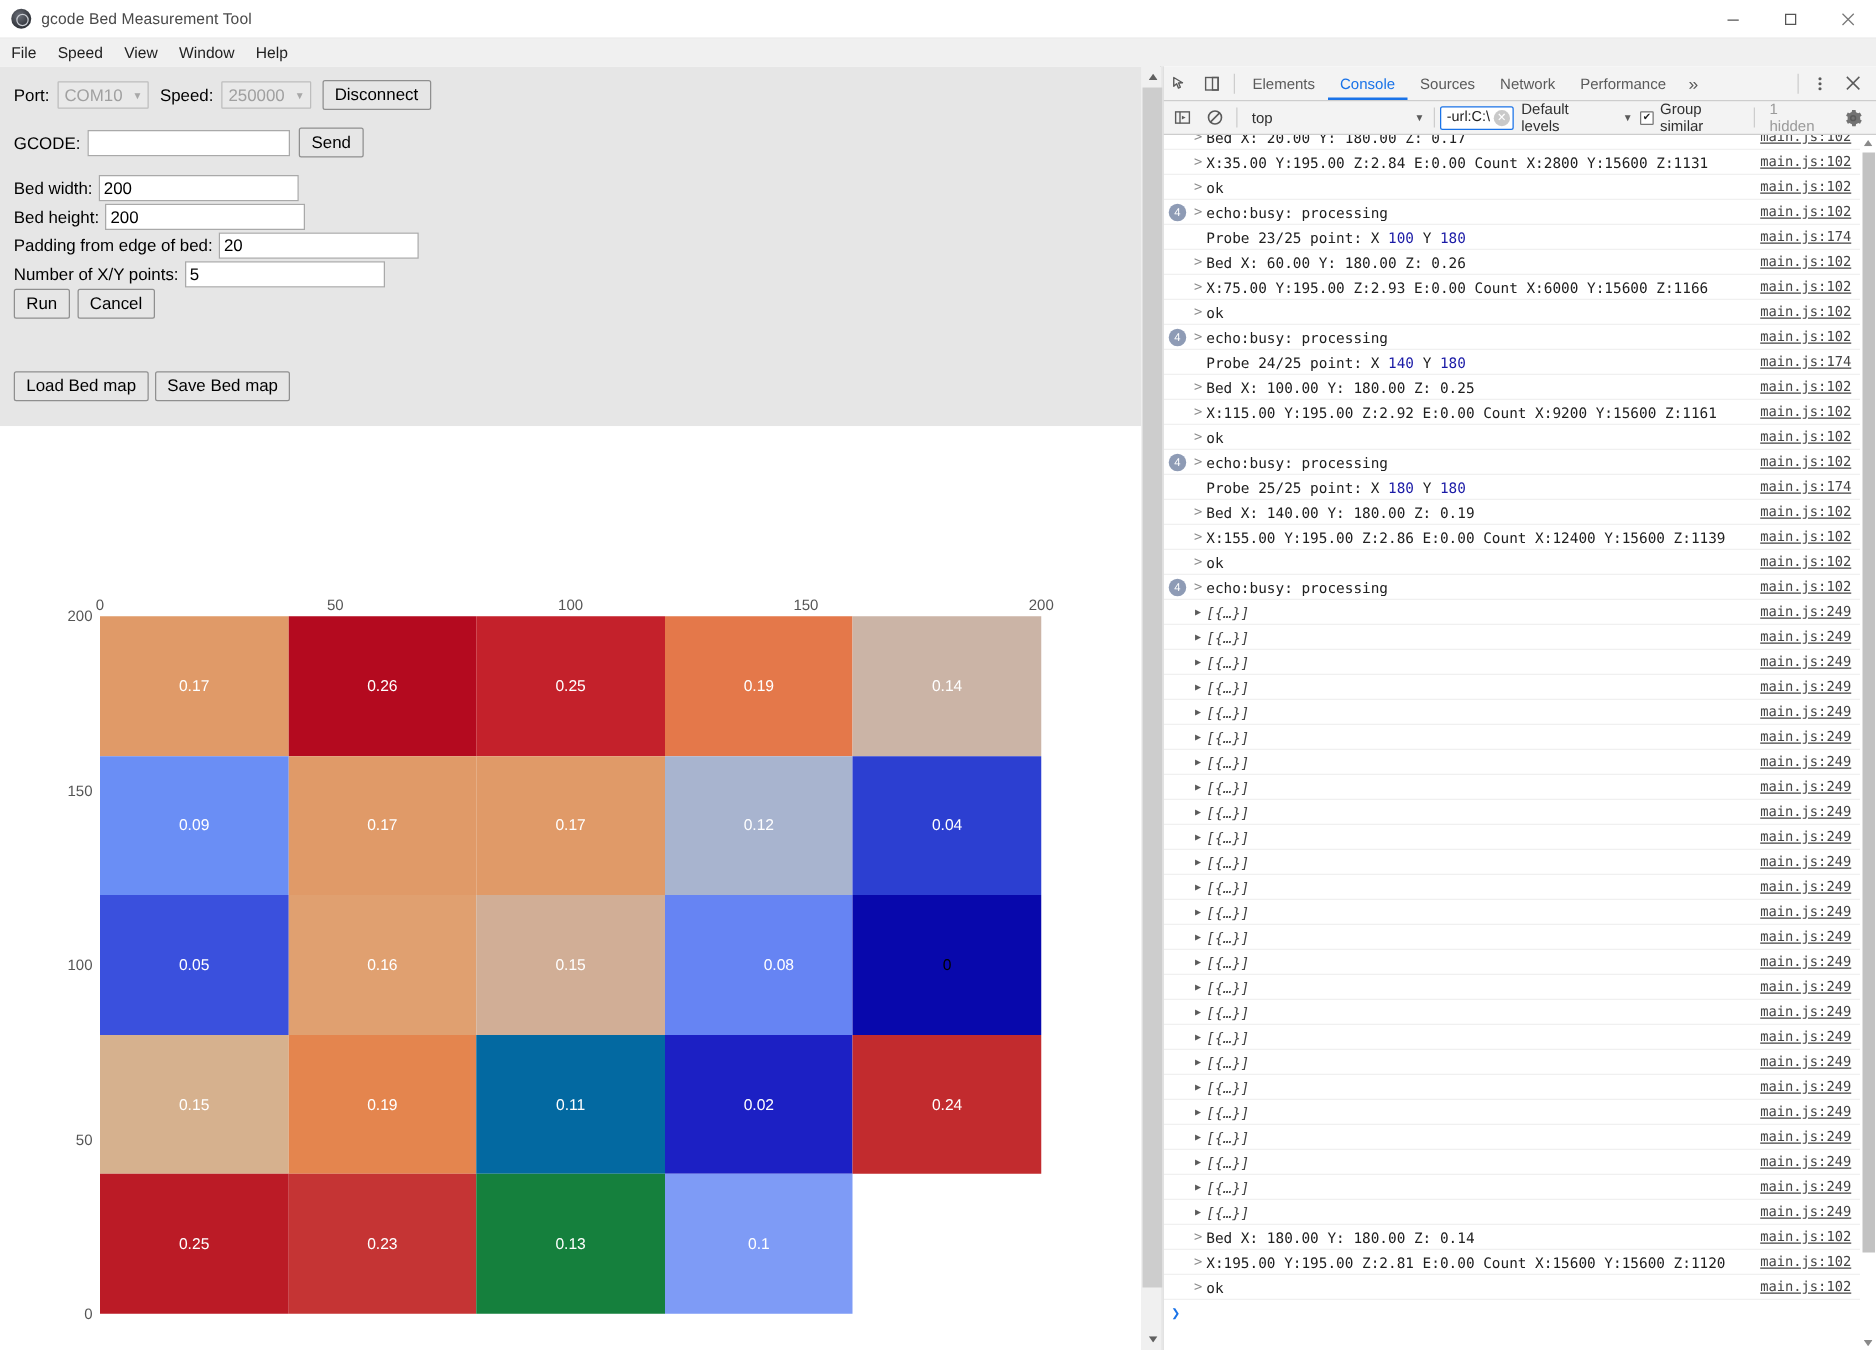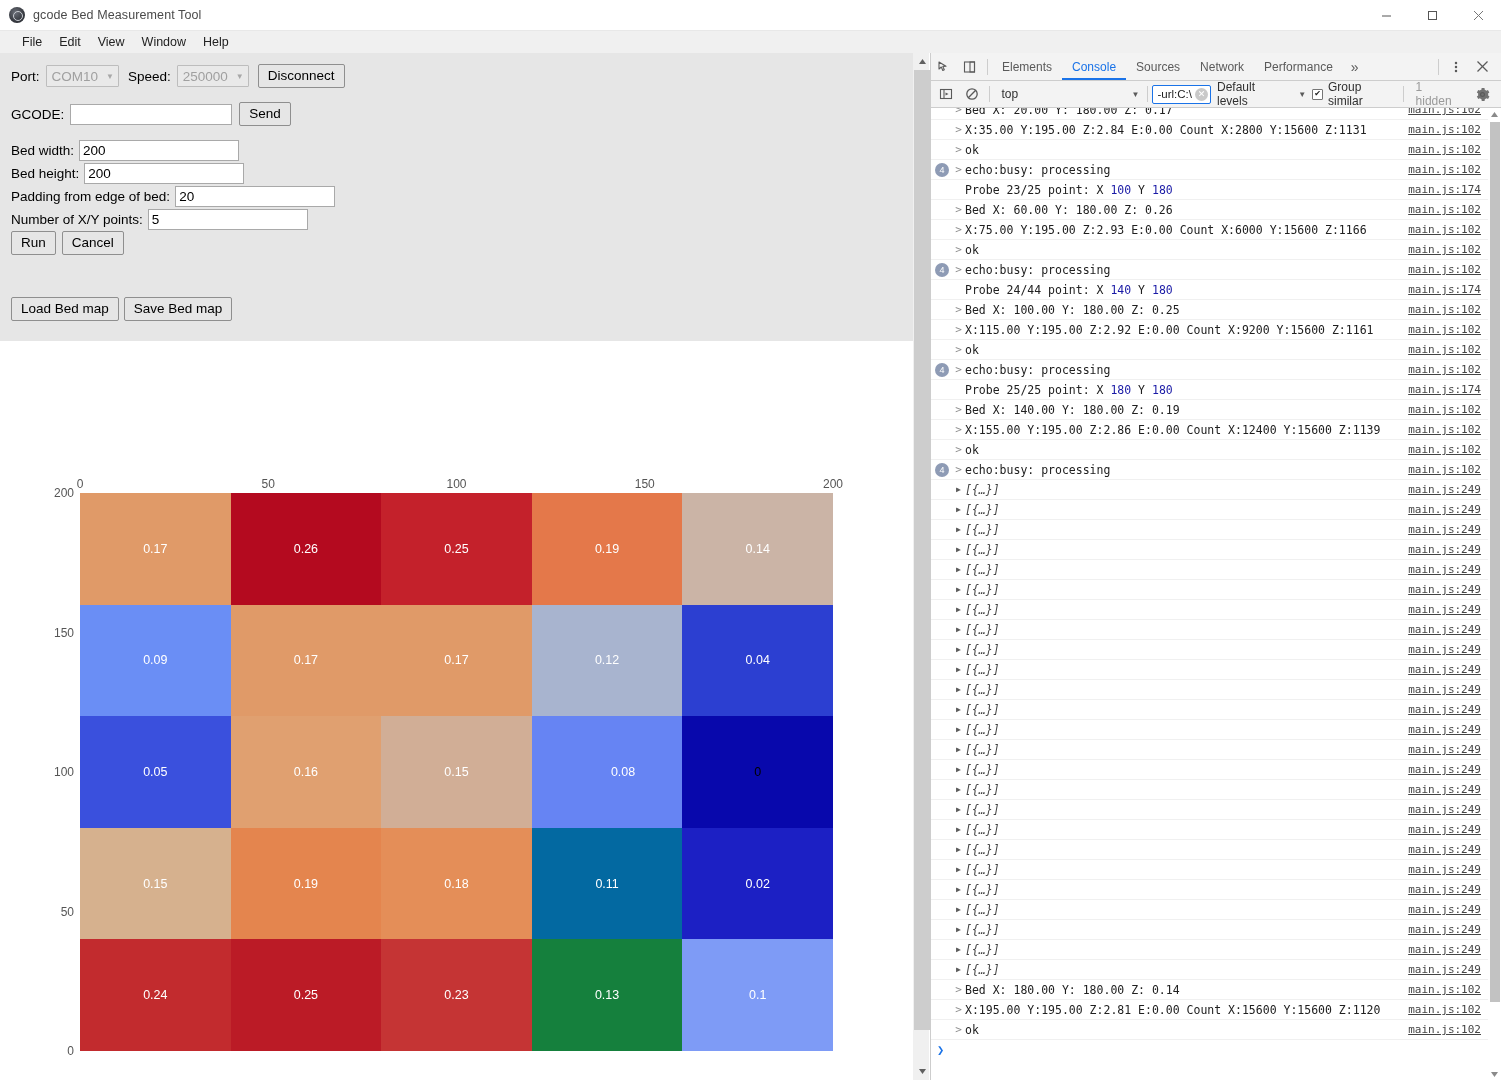--- a/index.html
+++ b/index.html
@@ -37,21 +37,21 @@
   }
   .win-btn {
     width: 46px; height: 31px; display: flex; align-items: center; justify-content: center;
   }
   .win-btn svg { display: block; }
 
   
   .menubar {
     position: absolute; left: 0; top: 31px; width: 1501px; height: 22px;
     background: #f0f0f0;
-    display: flex; align-items: center; padding-left: 22px;
+    display: flex; align-items: center; padding-left: 9px;
   }
   .menu-item {
     font-size: 12.5px; color: #222; padding: 2px 9px 2px 0; margin-right: 8px;
     line-height: 1;
   }
 
   
   .app-panel {
     position: absolute; left: 0; top: 53px; width: 929px; height: 1027px;
     background: #ffffff; overflow: hidden;
@@ -227,21 +227,21 @@
         <svg width="11" height="11" viewBox="0 0 11 11">
             <line x1="1" y1="1" x2="10" y2="10" stroke="#777" stroke-width="1"></line>
             <line x1="10" y1="1" x2="1" y2="10" stroke="#777" stroke-width="1"></line>
           </svg>
       </div>
     </div>
   </div>
 
   <div class="menubar">
     <div class="menu-item">File</div>
-    <div class="menu-item">Edit</div>
+    <div class="menu-item">Speed</div>
     <div class="menu-item">View</div>
     <div class="menu-item">Window</div>
     <div class="menu-item">Help</div>
   </div>
 
   <div class="app-panel">
 
     <div class="form-area">
 
       <div class="row" style="left:11px; top:11px;">
@@ -321,21 +321,20 @@
           <div class="hm-cell" style="background: rgb(224, 154, 104);">0.17</div>
           <div class="hm-cell" style="background: rgb(168, 180, 207);">0.12</div>
           <div class="hm-cell" style="background: rgb(44, 63, 209);">0.04</div>
           <div class="hm-cell" style="background: rgb(58, 80, 221);">0.05</div>
           <div class="hm-cell" style="background: rgb(224, 160, 112);">0.16</div>
           <div class="hm-cell" style="background: rgb(209, 174, 150);">0.15</div>
           <div class="hm-cell" style="background: rgb(102, 132, 243); padding-left: 32px;">0.08</div>
           <div class="hm-cell dark-text" style="background: rgb(8, 8, 172);">0</div>
           <div class="hm-cell" style="background: rgb(214, 177, 142);">0.15</div>
           <div class="hm-cell" style="background: rgb(228, 133, 78);">0.19</div>
-          <div class="hm-cell" style="background: rgb(228, 142, 88);">0.18</div>
           <div class="hm-cell" style="background: #0369a1;">0.11</div>
           <div class="hm-cell" style="background: rgb(28, 32, 196);">0.02</div>
           <div class="hm-cell" style="background: rgb(194, 43, 46);">0.24</div>
           <div class="hm-cell" style="background: rgb(187, 27, 38);">0.25</div>
           <div class="hm-cell" style="background: rgb(197, 52, 52);">0.23</div>
           <div class="hm-cell" style="background: #15803d;">0.13</div>
           <div class="hm-cell" style="background: rgb(126, 155, 246);">0.1</div>
         </div>
     </div>
   </div>
@@ -487,21 +486,21 @@
           </div>
           <div class="log-row">
             <span class="badge">4</span>
             <span class="arrow-gt">&gt;</span>
             <span class="log-msg">echo:busy: processing</span>
             <span class="log-src">main.js:102</span>
           </div>
           <div class="log-row">
             <span class="badge-spacer"></span>
             <span class="arrow-gt"></span>
-            <span class="log-msg"><span>Probe 24/44 point: X </span><span class="num">140</span><span> Y </span><span class="num">180</span></span>
+            <span class="log-msg"><span>Probe 24/25 point: X </span><span class="num">140</span><span> Y </span><span class="num">180</span></span>
             <span class="log-src">main.js:174</span>
           </div>
           <div class="log-row">
             <span class="badge-spacer"></span>
             <span class="arrow-gt">&gt;</span>
             <span class="log-msg">Bed X: 100.00 Y: 180.00 Z: 0.25</span>
             <span class="log-src">main.js:102</span>
           </div>
           <div class="log-row">
             <span class="badge-spacer"></span>

